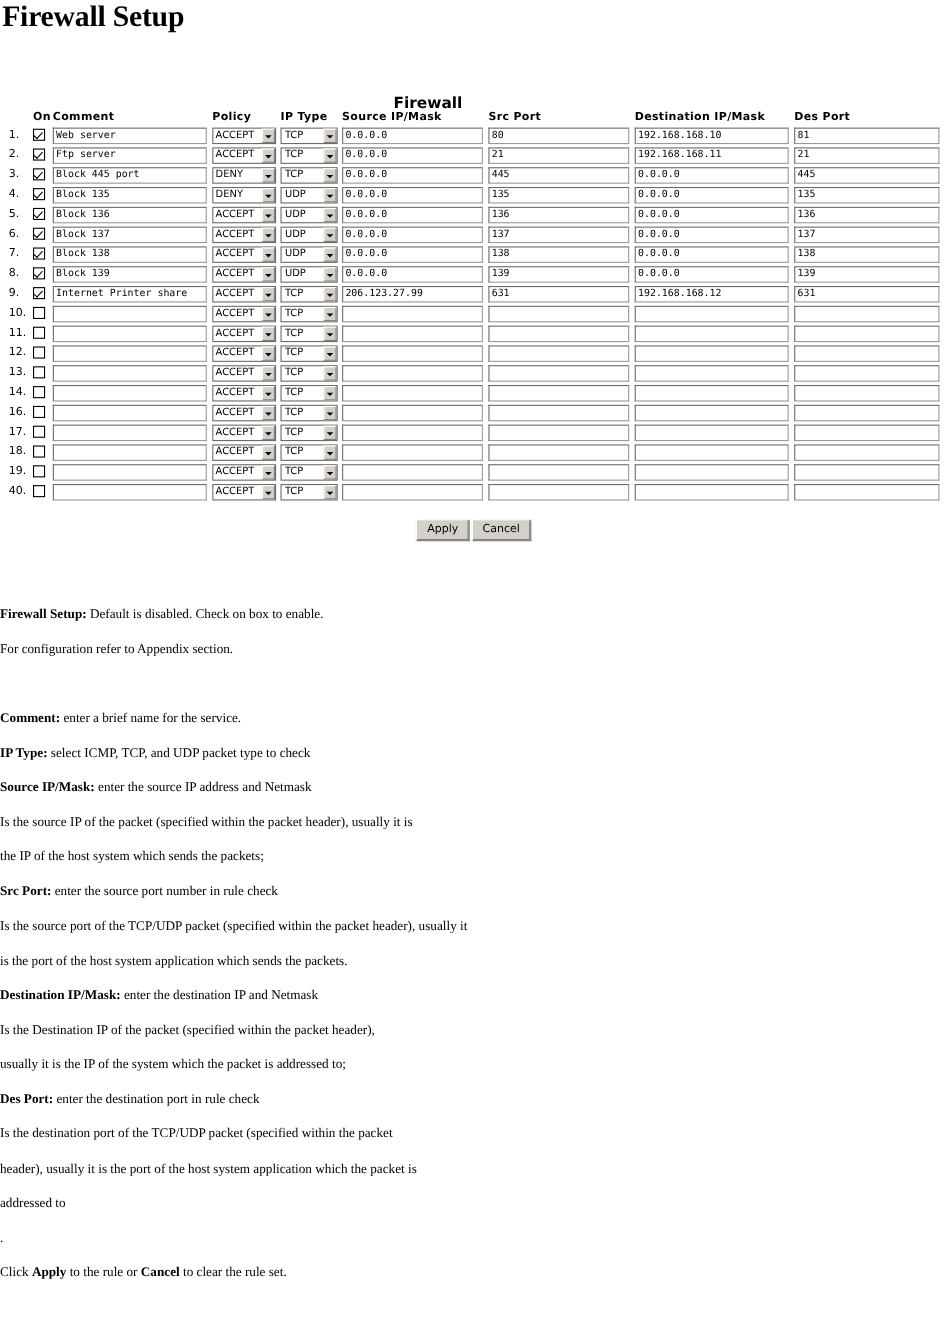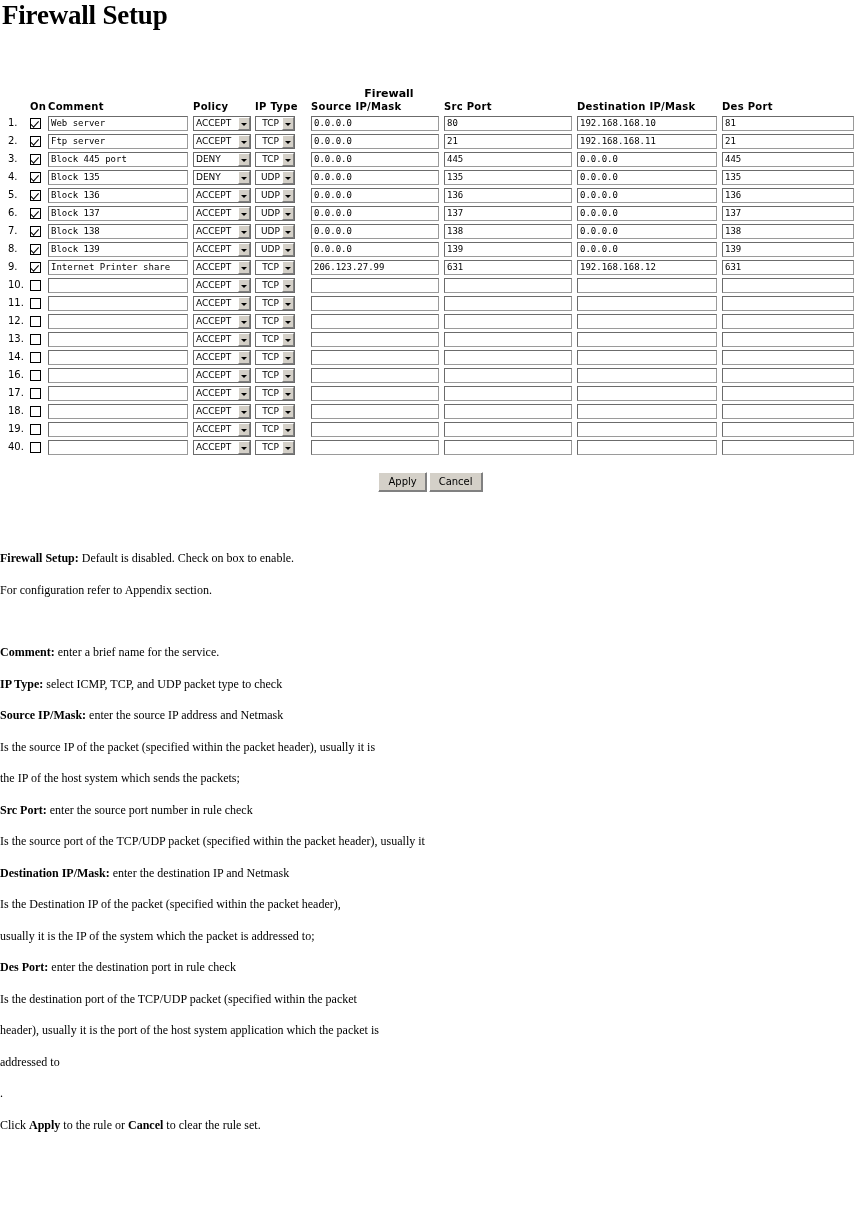--- a/index.html
+++ b/index.html
@@ -30,21 +30,21 @@
   
   .fw-block {
     position: absolute;
     left: 0;
     top: 88px;
     width: 861px;
   }
   .fw-caption {
     font-family: "DejaVu Sans", "Liberation Sans", sans-serif;
     font-weight: bold;
-    font-size: 11px;
+    font-size: 14px;
     line-height: 12px;
     text-align: center;
     color: #000;
     width: 778px;
     margin: 0 0 1px 0;
   }
 
   table.fw-table {
     border-collapse: collapse;
     margin-left: 8px;
@@ -157,21 +157,21 @@
     font-size: 9px;
     line-height: 13px;
     color: #000;
     display: flex;
     align-items: center;
     margin: 1px 3px 1px 0;
     cursor: pointer;
     position: relative;
   }
   .sel-pol { width: 58px; }
-  .sel-ipt { width: 40px; text-align: center; }
+  .sel-ipt { width: 52px; }
   .sel-text {
     flex: 1 1 auto;
     padding-left: 2px;
     white-space: nowrap;
     overflow: hidden;
   }
   .sel-ipt .sel-text { padding-left: 3px; }
   .sel-arrow {
     flex: 0 0 auto;
     width: 12px;
@@ -873,20 +873,21 @@
   <p><b>Firewall Setup:</b><span> Default is disabled. Check on box to enable.</span></p>
   <p class="ind-3">For configuration refer to Appendix section.</p>
   <div class="gap-lg"></div>
   <p><b>Comment:</b><span> enter a brief name for the service.</span></p>
   <p><b>IP Type:</b><span> select ICMP, TCP, and UDP packet type to check</span></p>
   <p><b>Source IP/Mask:</b><span> enter the source IP address and Netmask</span></p>
   <p class="ind-2">Is the source IP of the packet (specified within the packet header), usually it is</p>
   <p class="ind-2">the IP of the host system which sends the packets;</p>
   <p><b>Src Port:</b><span> enter the source port number in rule check</span></p>
   <p class="ind-1">Is the source port of the TCP/UDP packet (specified within the packet header), usually it</p>
+  <p class="ind-1">is the port of the host system application which sends the packets.</p>
   <p><b>Destination IP/Mask:</b><span> enter the destination IP and Netmask</span></p>
   <p class="ind-2">Is the Destination IP of the packet (specified within the packet header),</p>
   <p class="ind-2">usually it is the IP of the system which the packet is addressed to;</p>
   <p><b>Des Port:</b><span> enter the destination port in rule check</span></p>
   <p class="ind-1">Is the destination port of the TCP/UDP packet (specified within the packet</p>
   <p class="ind-1">header), usually it is the port of the host system application which the packet is</p>
   <p class="ind-1">addressed to</p>
   <p>.</p>
   <p><span>Click </span><b>Apply</b><span> to the rule or </span><b>Cancel</b><span> to clear the rule set.</span></p>
 </div>

